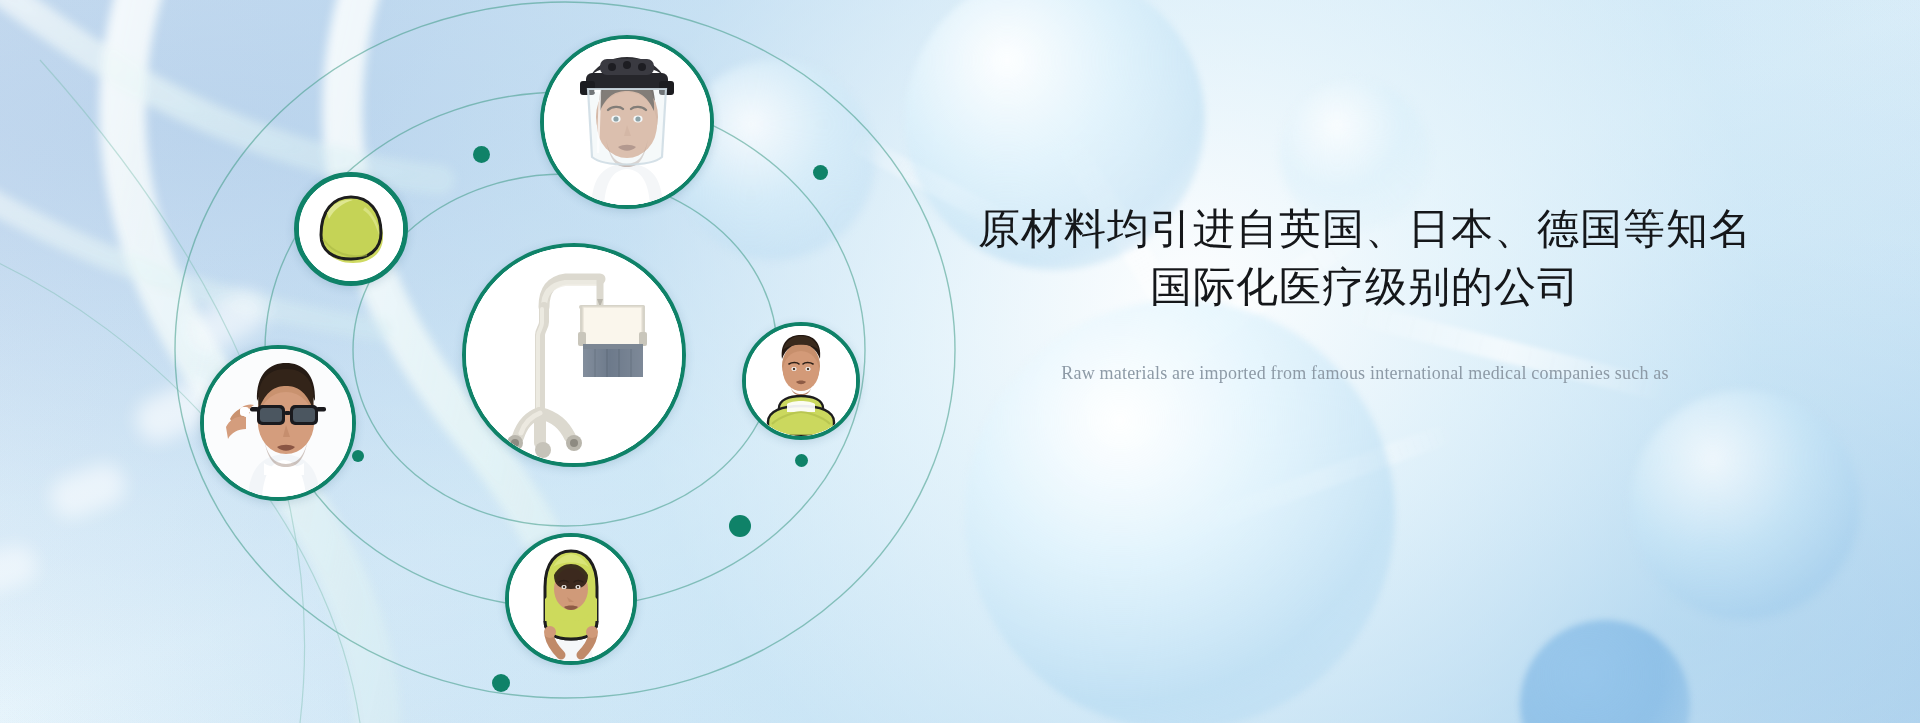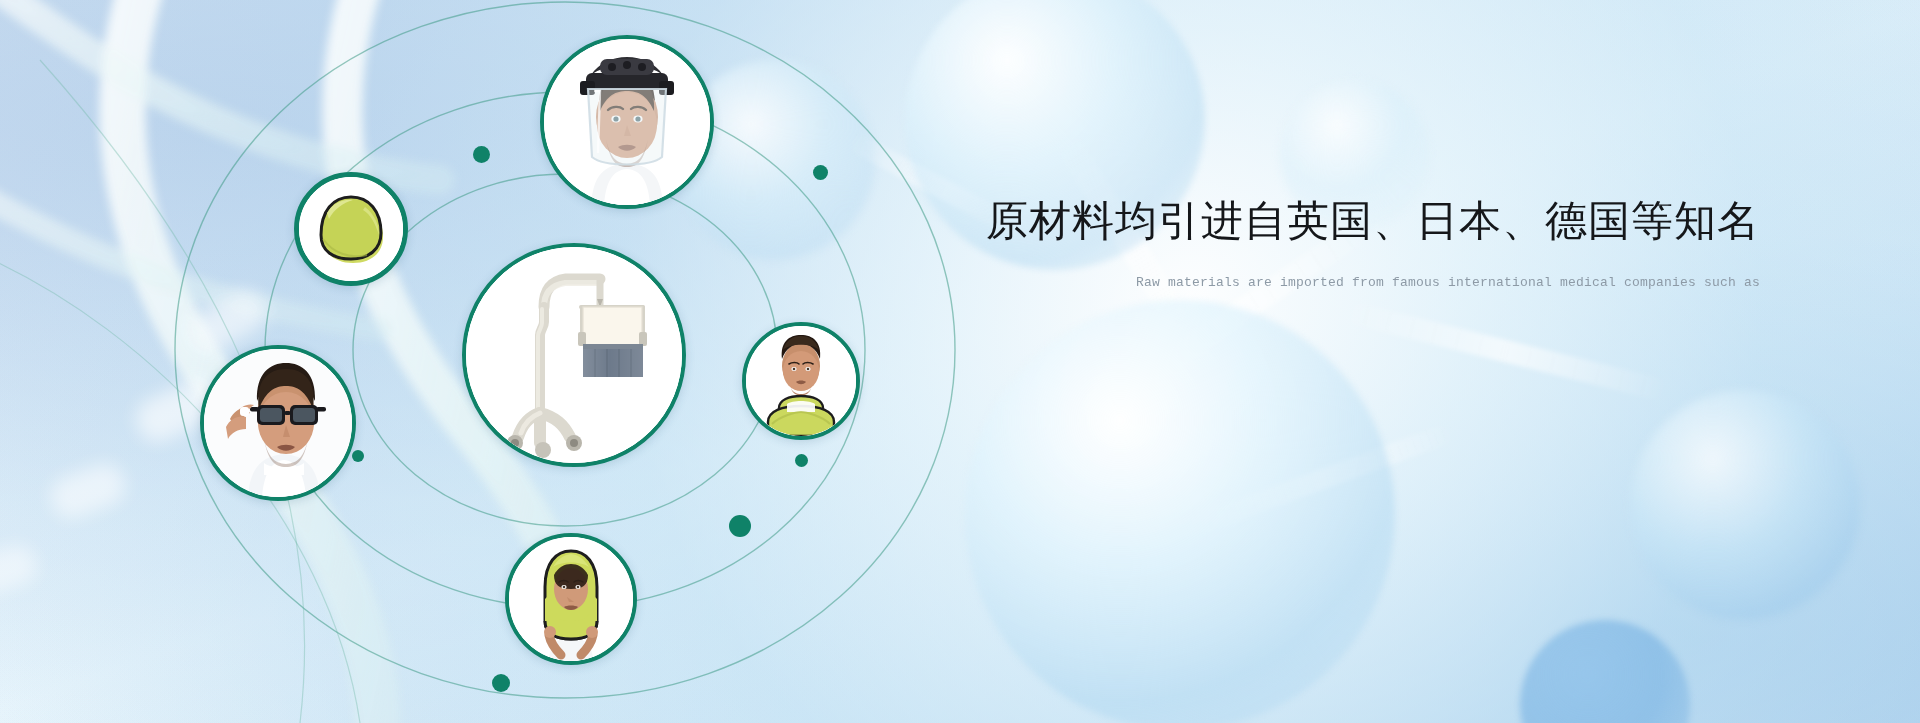--- a/index.html
+++ b/index.html
@@ -70,32 +70,32 @@
 
   .dot{position:absolute;border-radius:50%;background:#0f8268;}
   .d1{left:473px;top:146px;width:17px;height:17px;}
   .d2{left:813px;top:165px;width:15px;height:15px;}
   .d3{left:352px;top:450px;width:12px;height:12px;}
   .d4{left:795px;top:454px;width:13px;height:13px;}
   .d5{left:729px;top:515px;width:22px;height:22px;}
   .d6{left:492px;top:674px;width:18px;height:18px;}
 
   
-  .copy{position:absolute;right:160px;top:192px;width:790px;text-align:right;}
+  .copy{position:absolute;right:160px;top:200px;width:790px;text-align:center;}
   .headline{
     color:#15171a;font-size:42px;line-height:1.38;
     font-weight:400;letter-spacing:1px;
     font-family:"DejaVu Sans","Liberation Sans",sans-serif;
     white-space:nowrap;
   }
   .headline .l2{display:block;}
   .sub{
-    margin-top:20px;color:#8d9aa6;
-    font-family:Liberation Mono, monospace;
-    font-size:13px;line-height:1.95;letter-spacing:.2px;
+    margin-top:40px;color:#8d9aa6;
+    font-family:Liberation Serif, serif;
+    font-size:18px;line-height:1.95;letter-spacing:.2px;
   }
   .sub .s2{display:block;}
 </style>
 </head>
 <body>
 
 <div class="stage">
 
   <div class="bg-base"></div>
 
@@ -332,19 +332,20 @@
   <div class="dot d1"></div>
   <div class="dot d2"></div>
   <div class="dot d3"></div>
   <div class="dot d4"></div>
   <div class="dot d5"></div>
   <div class="dot d6"></div>
 
   <div class="copy">
     <div class="headline">
       <span class="l1">原材料均引进自英国、日本、德国等知名</span>
+      <span class="l2">国际化医疗级别的公司</span>
     </div>
     <div class="sub">
       <span class="s1">Raw materials are imported from famous international medical companies such as</span>
     </div>
   </div>
 
 </div>
 
 </body></html>

